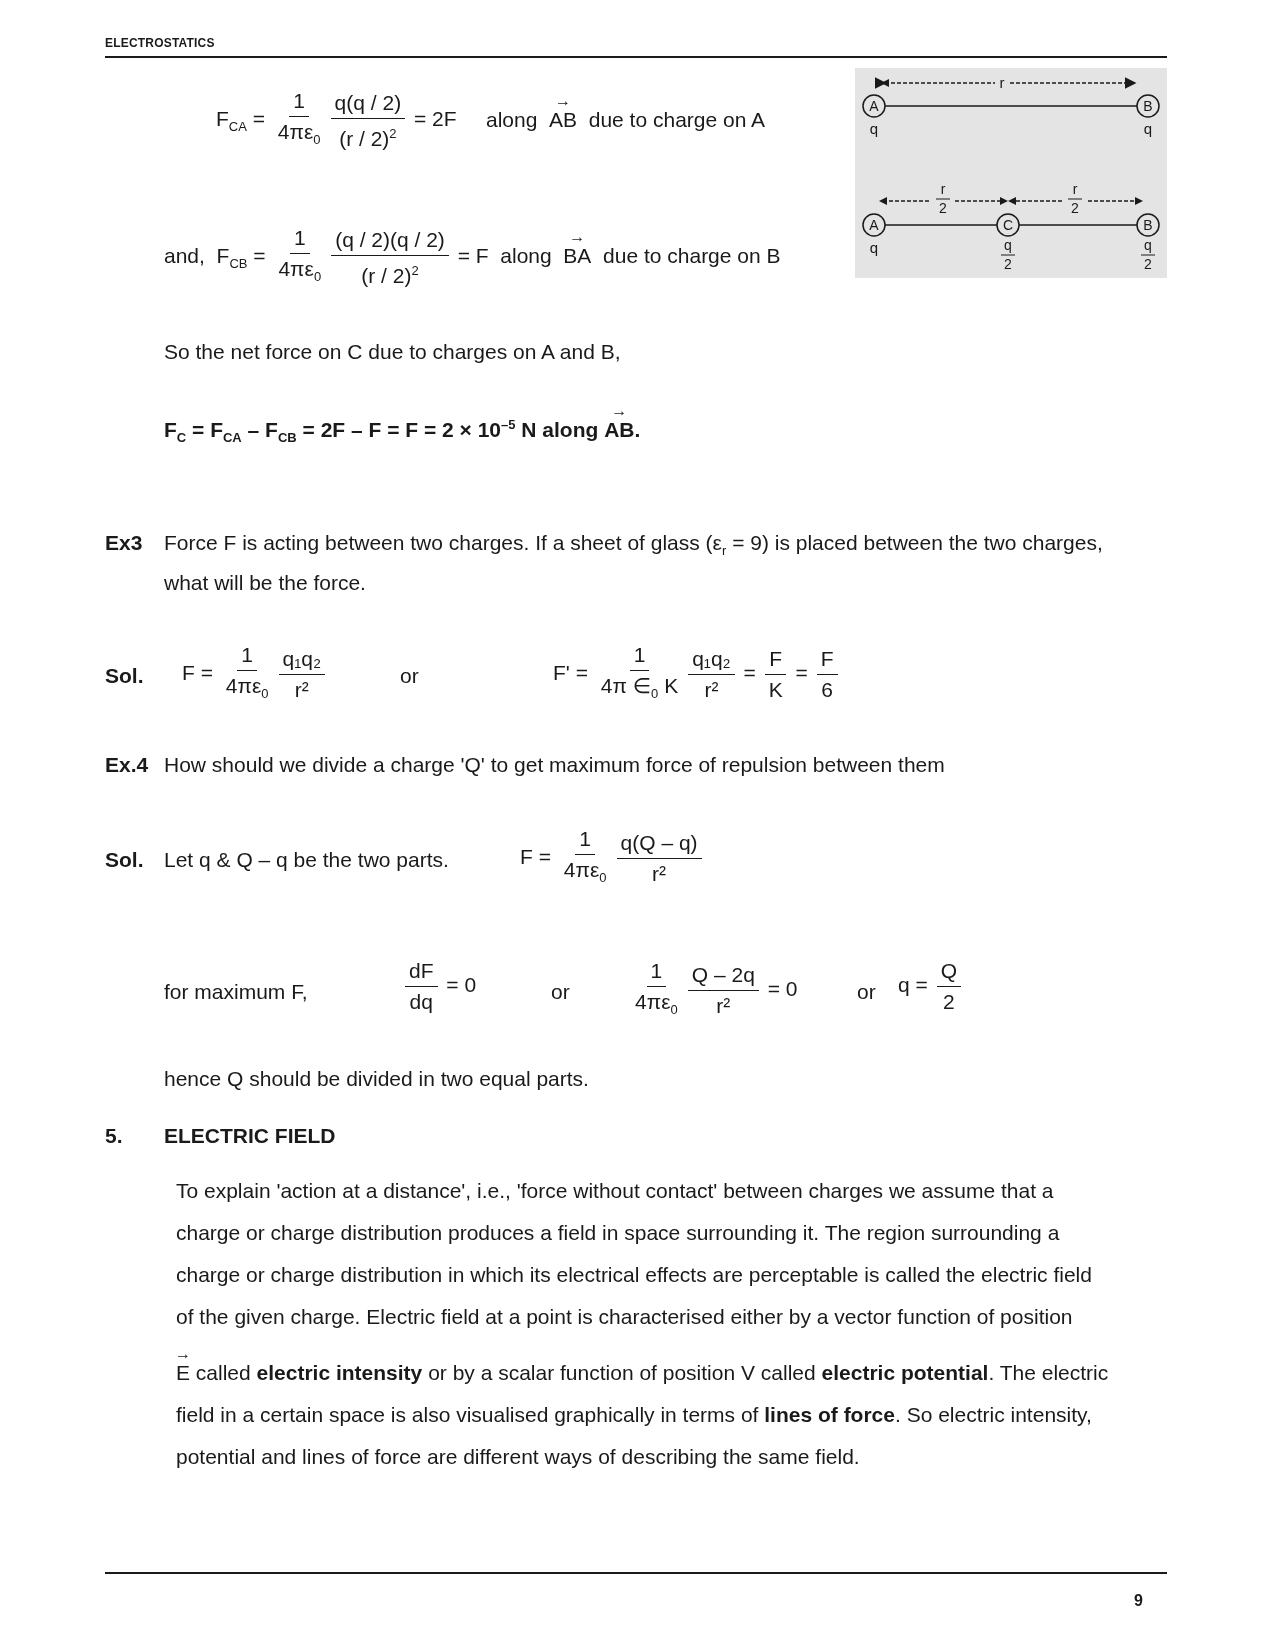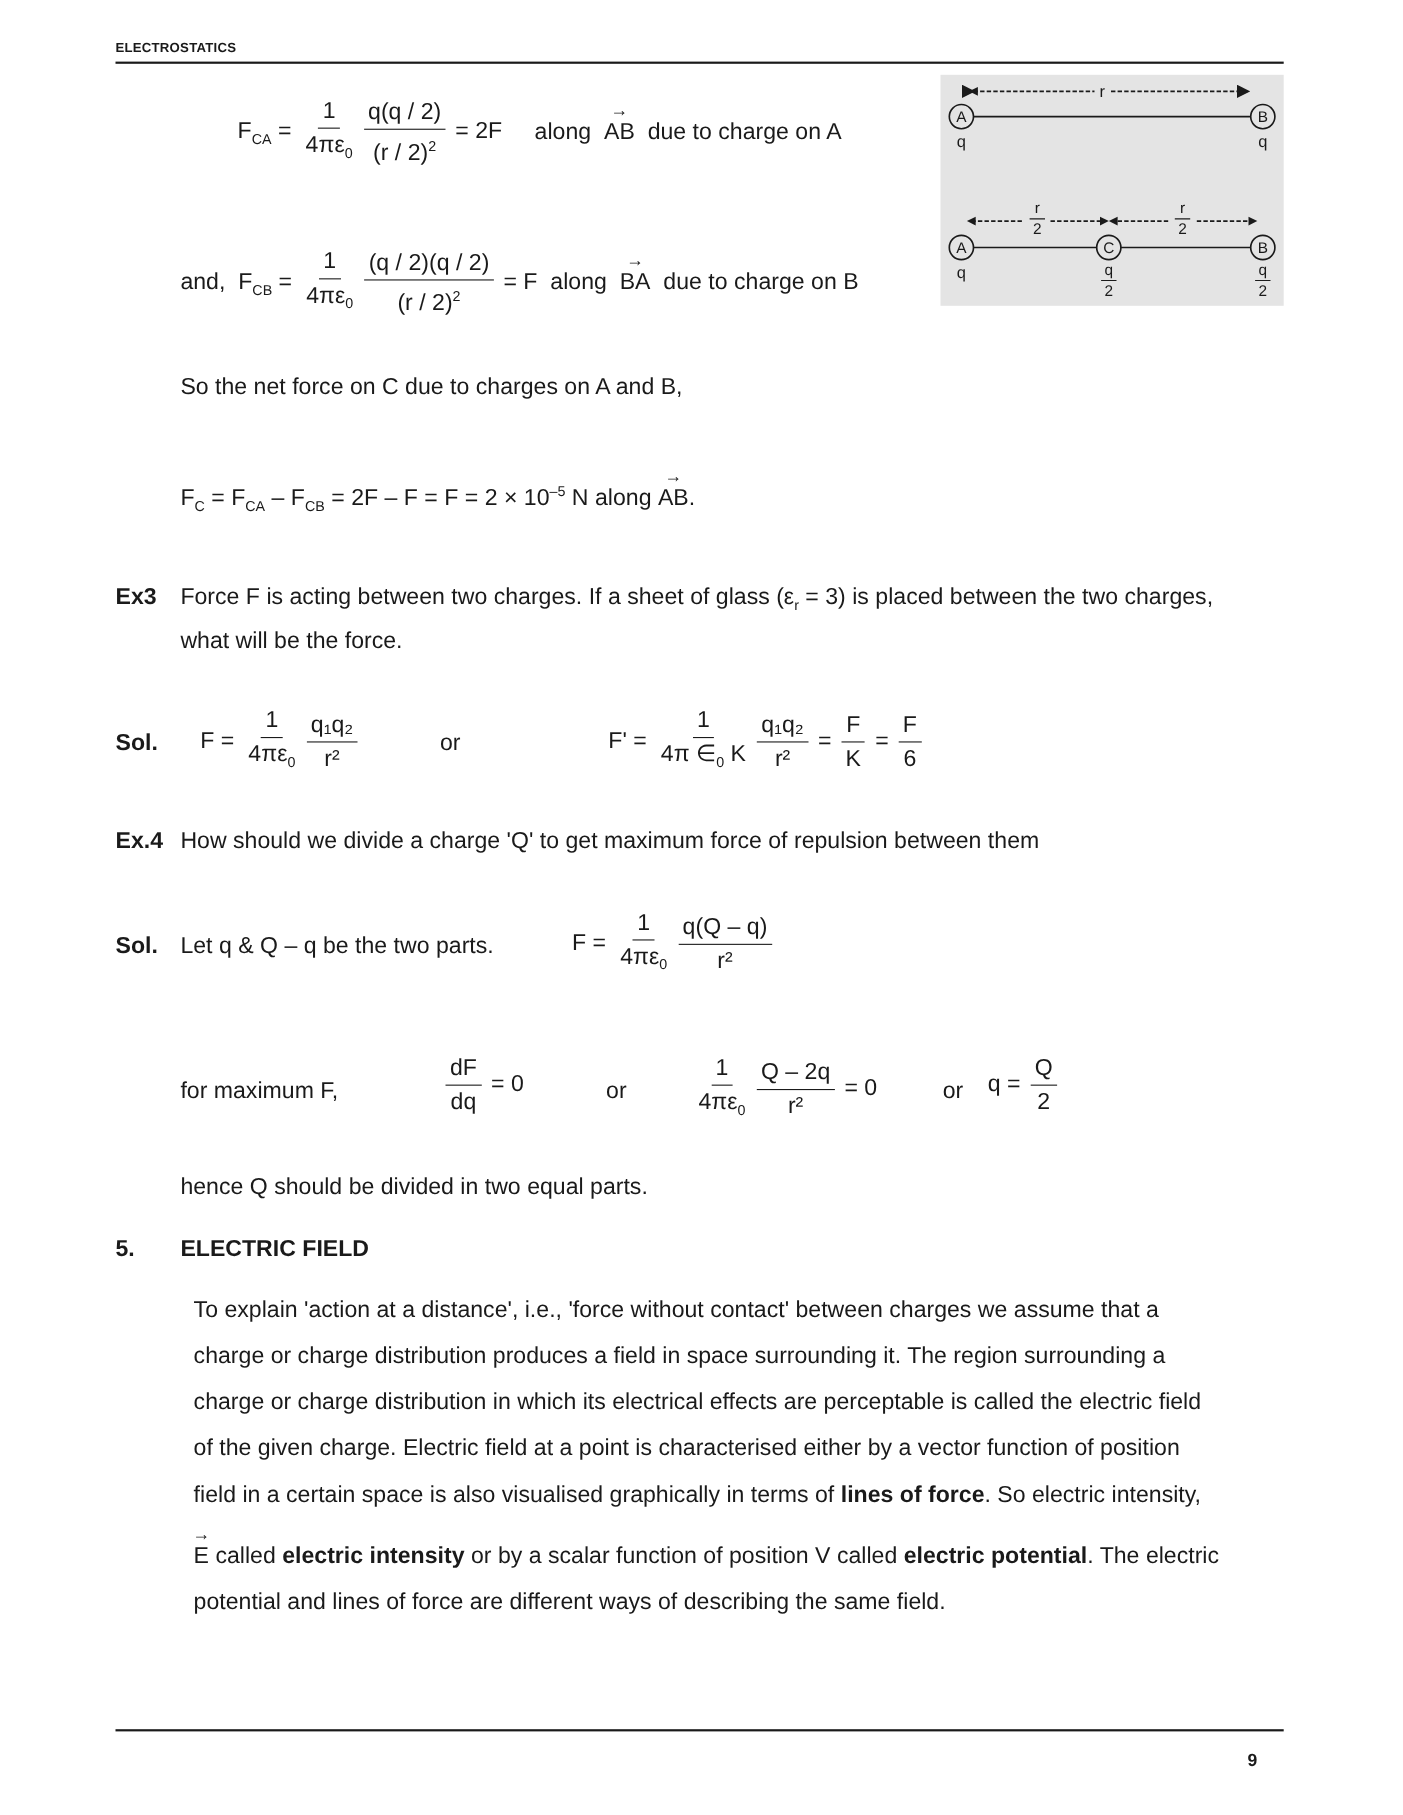--- a/index.html
+++ b/index.html
@@ -105,27 +105,27 @@
     </span><span class="frac">
       <span class="num">(q / 2)(q / 2)</span>
       <span class="den"><span>(r / 2)</span><sup>2</sup></span>
     </span>
   <span>= F</span>&nbsp;
   <span>along</span>&nbsp;&nbsp;<span class="vec">BA</span>&nbsp;&nbsp;<span>due to charge on B</span>
 </div>
 
 <div class="abs txt" style="left:164px; top:339px;">So the net force on C due to charges on A and B,</div>
 
-<div class="abs txt" style="left:164px; top:434px;">
+<div class="abs txt" style="left:164px; top:412px;font-weight:bold;">
   <span>F</span><sub>C</sub><span> = F</span><sub>CA</sub><span> – F</span><sub>CB</sub><span> = 2F – F = F = 2 × 10</span><sup>–5</sup><span> N along </span><span class="vec">AB</span><span>.</span>
 </div>
 
 <div class="abs txt bold" style="left:105px; top:530px;">Ex3</div>
 <div class="abs txt" style="left:164px; top:530px;">
-  <span>Force F is acting between two charges. If a sheet of glass (ε</span><sub>r</sub><span> = 3) is placed between the two charges,</span>
+  <span>Force F is acting between two charges. If a sheet of glass (ε</span><sub>r</sub><span> = 9) is placed between the two charges,</span>
 </div>
 <div class="abs txt" style="left:164px; top:570px;">what will be the force.</div>
 
 <div class="abs txt bold" style="left:105px; top:663px;">Sol.</div>
 <div class="abs txt" style="left:182px; top:642px;">
   <span>F =</span>
   <span class="frac">
       <span class="num">1</span>
       <span class="den"><span>4πε</span><sub>0</sub></span>
     </span><span class="frac">
@@ -202,23 +202,23 @@
 <div class="abs txt" style="left:164px; top:1066px;text-align:right;">hence Q should be divided in two equal parts.</div>
 
 <div class="abs txt bold" style="left:105px; top:1123px;">5.</div>
 <div class="abs txt bold" style="left:164px; top:1123px;">ELECTRIC FIELD</div>
 
 <div class="abs para" style="top:1170px;">
   <div>To explain 'action at a distance', i.e., 'force without contact' between charges we assume that a</div>
   <div>charge or charge distribution produces a field in space surrounding it. The region surrounding a</div>
   <div>charge or charge distribution in which its electrical effects are perceptable is called the electric field</div>
   <div>of the given charge. Electric field at a point is characterised either by a vector function of position</div>
+  <div style="margin-top:14px;">
+    <span class="vec">E</span><span> called </span><b>electric intensity</b><span> or by a scalar function of position V called </span><b>electric potential</b><span>. The electric</span>
+  </div>
   <div>
     <span>field in a certain space is also visualised graphically in terms of </span><b>lines of force</b><span>. So electric intensity,</span>
   </div>
-  <div style="margin-top:14px;">
-    <span class="vec">E</span><span> called </span><b>electric intensity</b><span> or by a scalar function of position V called </span><b>electric potential</b><span>. The electric</span>
-  </div>
   <div>potential and lines of force are different ways of describing the same field.</div>
 </div>
 
 <div class="abs rule" style="top:1572px;"></div>
 <div class="abs page-num">9</div>
 
 </body></html>

